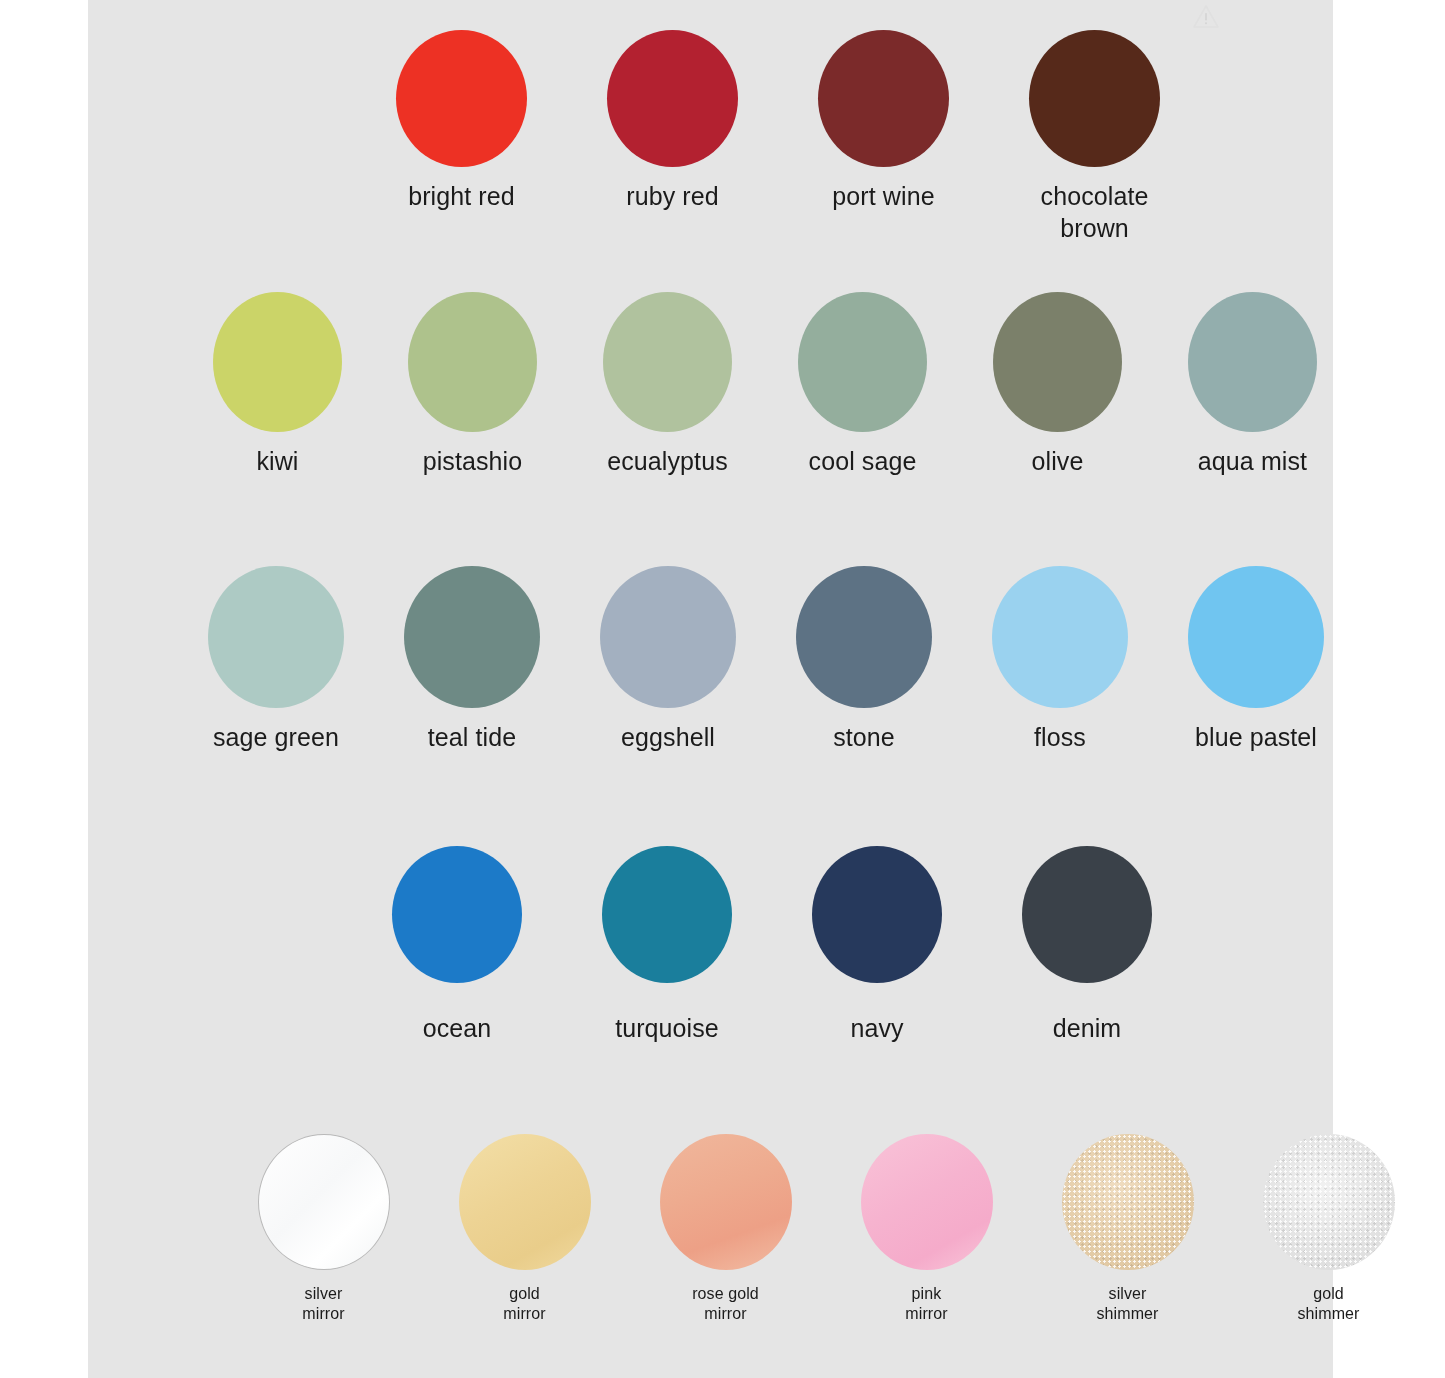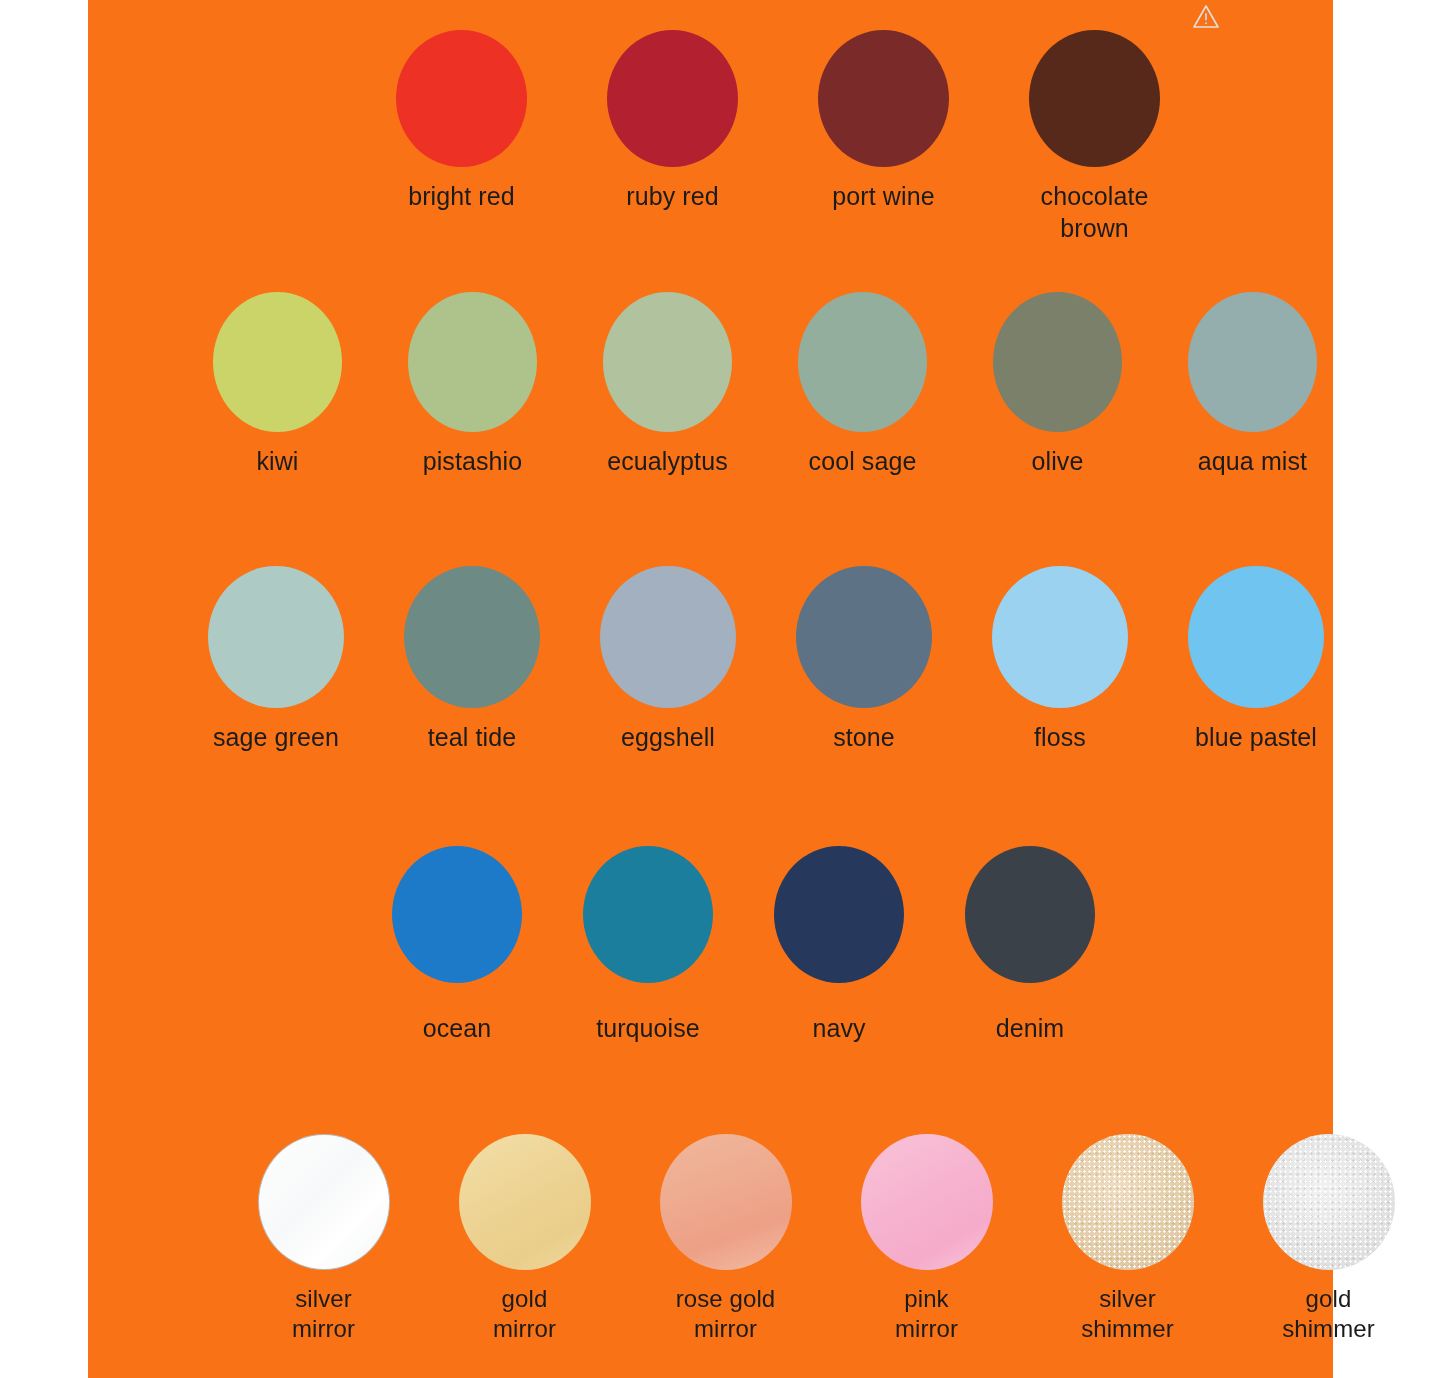--- a/index.html
+++ b/index.html
@@ -16,21 +16,21 @@
     font-family: "Liberation Sans", sans-serif;
     overflow: hidden;
   }
 
   #sheet {
     position: absolute;
     left: 88px;
     top: 0;
     width: 1245px;
     height: 1378px;
-    background: #f97316;
+    background: #e5e5e5;
   }
 
   
   #warning-icon {
     position: absolute;
     right: 112px;
     top: 2px;
     width: 30px;
     height: 28px;
   }
@@ -69,27 +69,27 @@
   #row-reds .label { width: 175px; }
 
   #row-greens   { left: 108px; top: 292px;  gap: 32px; }
   #row-greens .dot   { width: 129px; height: 140px; }
   #row-greens .label { width: 163px; }
 
   #row-blues    { left: 106px; top: 566px;  gap: 32px; }
   #row-blues .dot   { width: 136px; height: 142px; }
   #row-blues .label { width: 164px; }
 
-  #row-deep     { left: 282px; top: 846px;  gap: 17px; }
+  #row-deep     { left: 282px; top: 846px;  gap: 36px; }
   #row-deep .dot   { width: 130px; height: 137px; }
   #row-deep .label { margin-top: 30px; width: 174px; }
 
   #row-metallic { left: 148px; top: 1134px; gap: 26px; }
   #row-metallic .dot   { width: 132px; height: 136px; }
-  #row-metallic .label { width: 175px; font-size: 24px; }
+  #row-metallic .label { width: 175px; font-size: 16px; }
 
   
   .dot.outlined {
     border: 1px solid #b9b9b9;
   }
   .dot.speckle {
     position: relative;
     overflow: hidden;
   }
   .dot.speckle::after {

